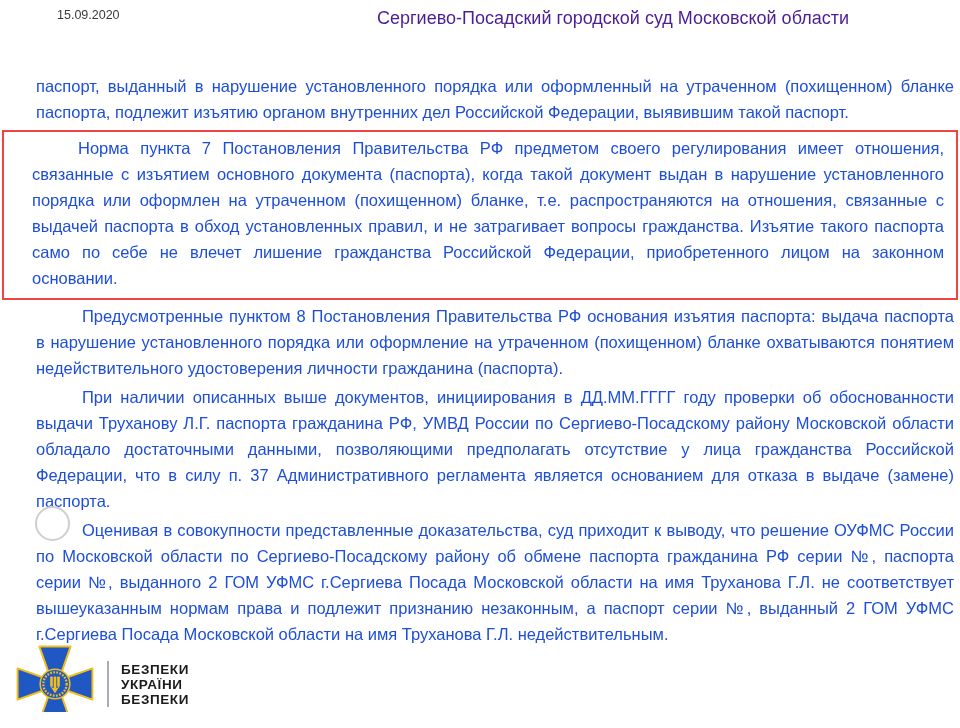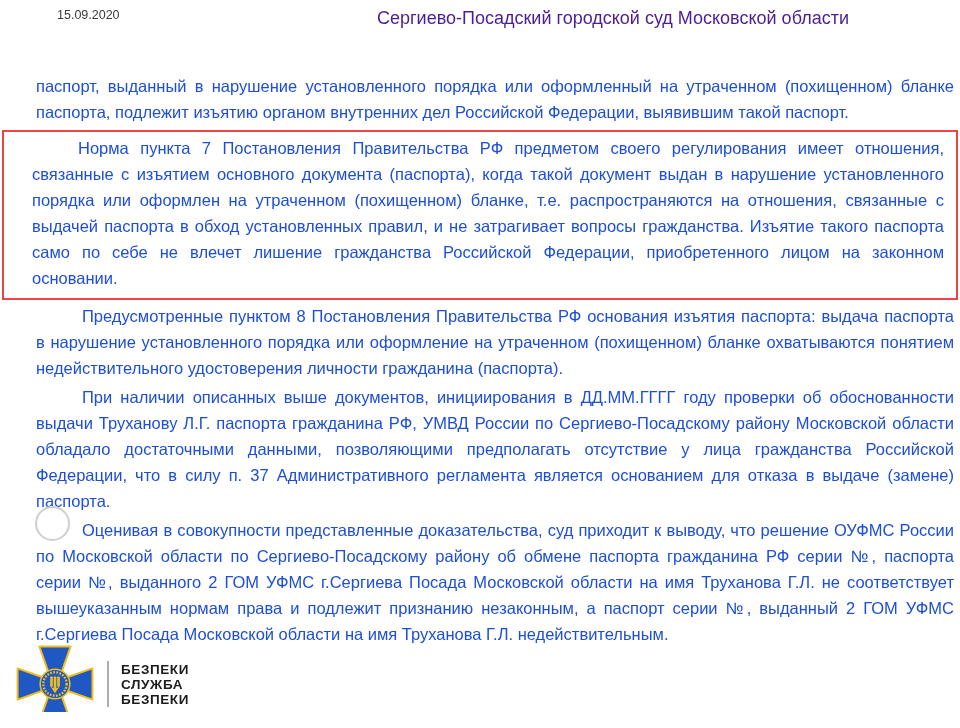--- a/index.html
+++ b/index.html
@@ -93,18 +93,18 @@
       <g fill="#f0bc1e">
         <rect x="43.8" y="40.5" width="3.4" height="13" rx="1"></rect>
         <rect x="48.3" y="40.5" width="3.4" height="17" rx="1"></rect>
         <rect x="52.8" y="40.5" width="3.4" height="13" rx="1"></rect>
         <path d="M44,53 Q50,58 56,53 L50,62 Z"></path>
       </g>
     </svg>
     <div class="logo-sep"></div>
     <div class="logo-text">
       <div>БЕЗПЕКИ</div>
-      <div>СЛУЖБА</div>
+      <div>УКРАЇНИ</div>
       <div>БЕЗПЕКИ</div>
     </div>
   </div>
 
 </div>
 
 </body></html>

